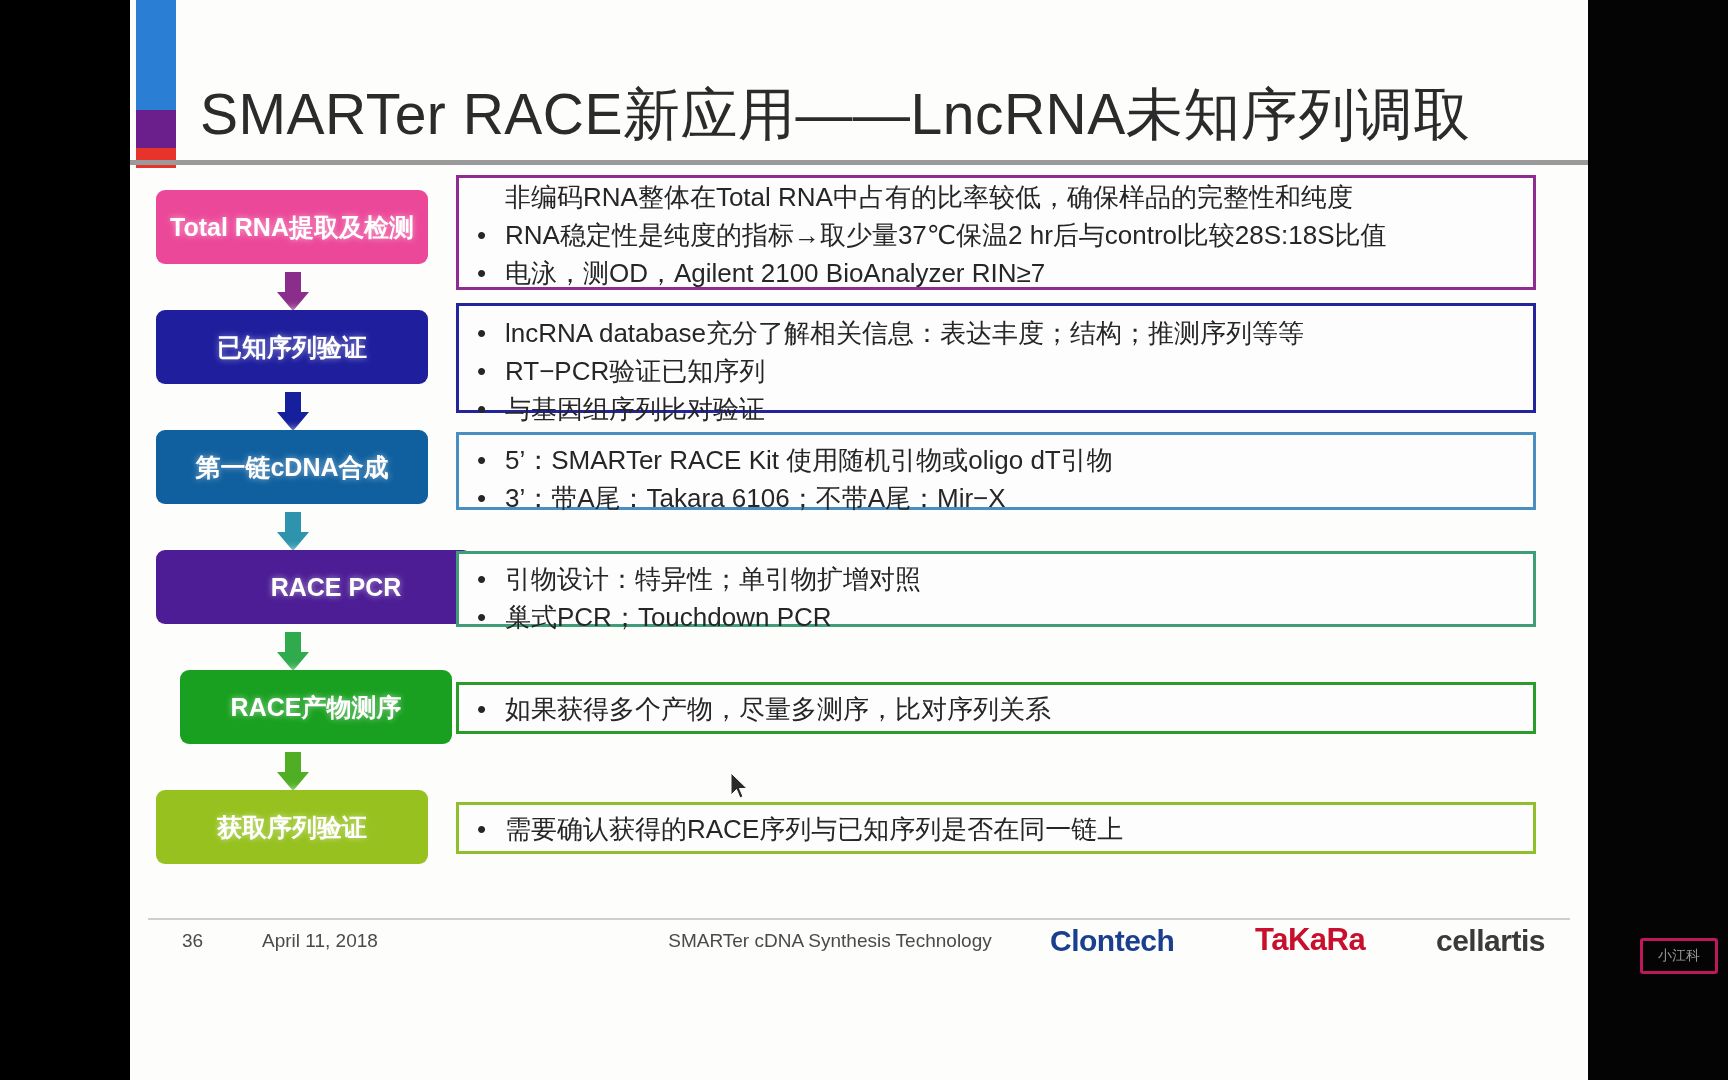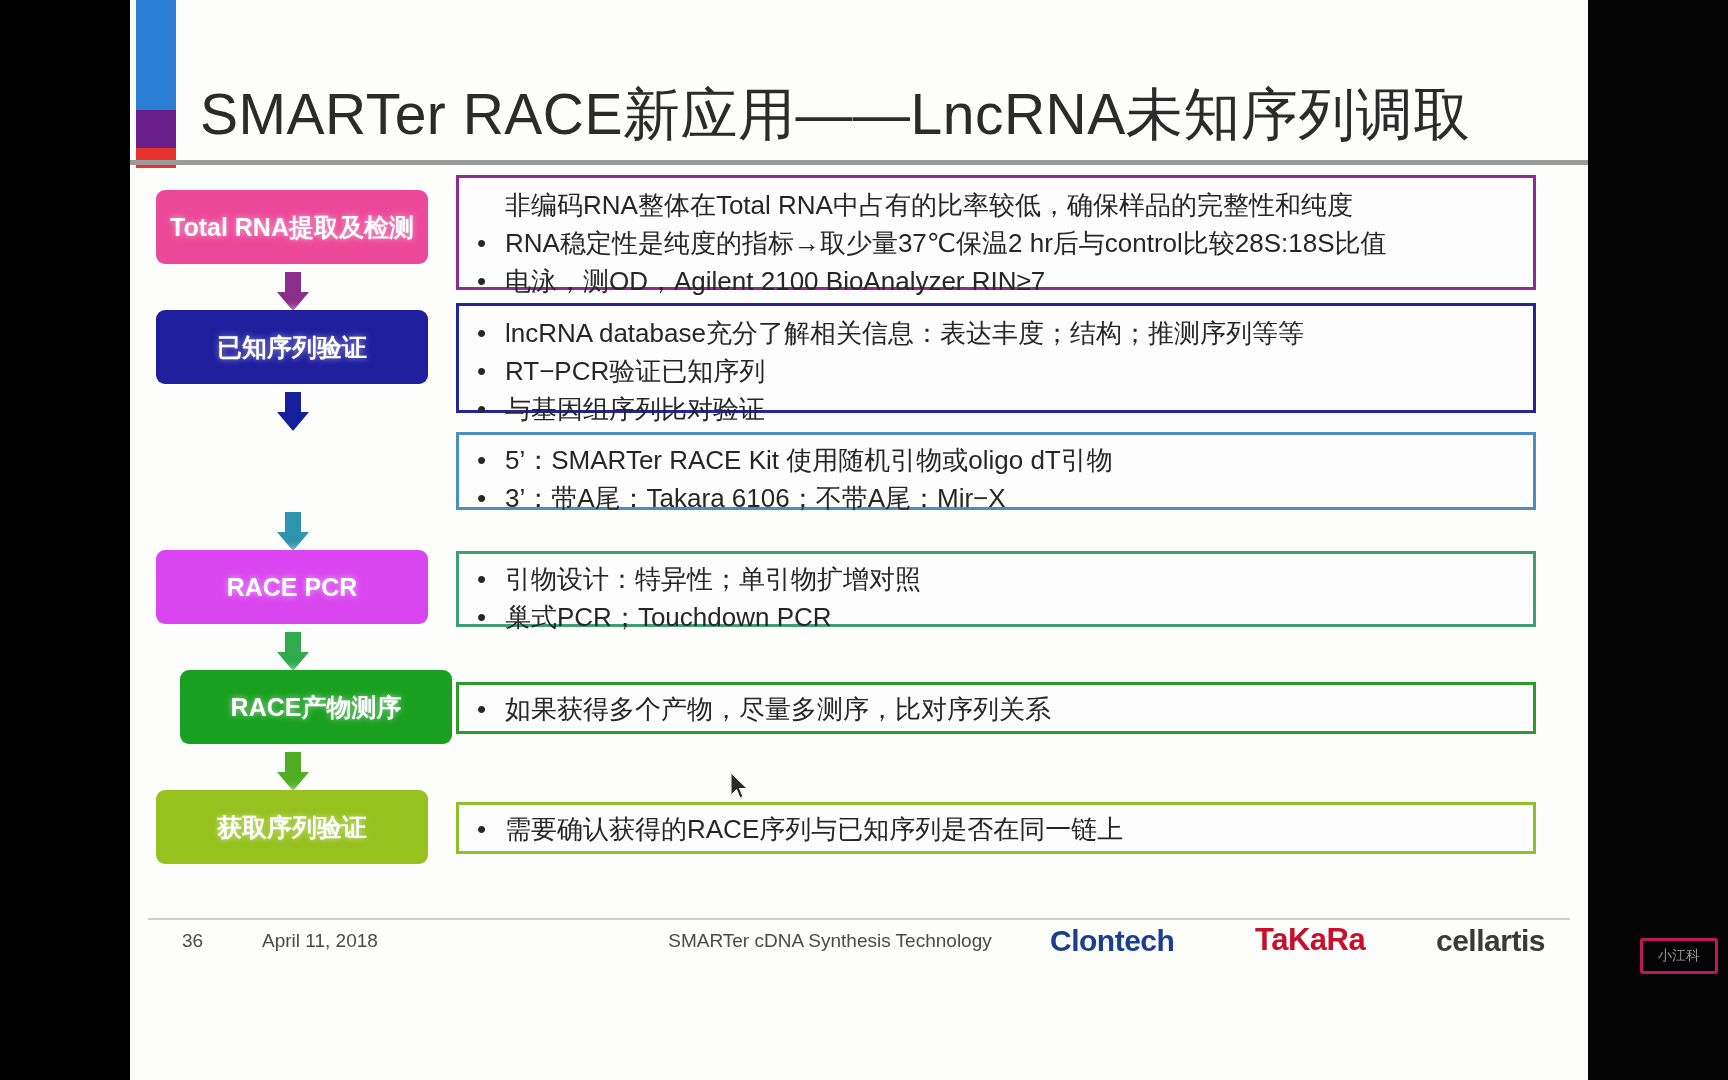--- a/index.html
+++ b/index.html
@@ -101,36 +101,37 @@
 
     <div class="flow">
       <div class="fbox" id="fb0" style="top: 0px; background: #ec4899;">Total RNA提取及检测</div>
       <div class="farrow" id="fa0" style="top: 82px;"><svg width="34" height="40" viewBox="0 0 34 40">
             <polygon points="9,0 25,0 25,20 33,20 17,39 1,20 9,20" fill="#8b2e8b"></polygon>
           </svg></div>
       <div class="fbox" id="fb1" style="top: 120px; background: rgb(31, 31, 158);">已知序列验证</div>
       <div class="farrow" id="fa1" style="top: 202px;"><svg width="34" height="40" viewBox="0 0 34 40">
             <polygon points="9,0 25,0 25,20 33,20 17,39 1,20 9,20" fill="#17209c"></polygon>
           </svg></div>
+      <div class="fbox" id="fb2" style="top: 240px; background: rgb(16, 96, 159);">第一链cDNA合成</div>
       <div class="farrow" id="fa2" style="top: 322px;"><svg width="34" height="40" viewBox="0 0 34 40">
             <polygon points="9,0 25,0 25,20 33,20 17,39 1,20 9,20" fill="#2e93ad"></polygon>
           </svg></div>
-      <div class="fbox" id="fb3" style="top: 360px; background: #d946ef;">RACE PCR</div>
+      <div class="fbox" id="fb3" style="top: 360px; background: #4c1d95; padding-left: 44px;">RACE PCR</div>
       <div class="farrow" id="fa3" style="top: 442px;"><svg width="34" height="40" viewBox="0 0 34 40">
             <polygon points="9,0 25,0 25,20 33,20 17,39 1,20 9,20" fill="#2faa4d"></polygon>
           </svg></div>
       <div class="fbox" id="fb4" style="top: 480px; background: rgb(25, 160, 32); margin-left: 24px;">RACE产物测序</div>
       <div class="farrow" id="fa4" style="top: 562px;"><svg width="34" height="40" viewBox="0 0 34 40">
             <polygon points="9,0 25,0 25,20 33,20 17,39 1,20 9,20" fill="#4fae23"></polygon>
           </svg></div>
       <div class="fbox" id="fb5" style="top: 600px; background: rgb(150, 193, 30);">获取序列验证</div>
     </div>
 
     <div id="panels">
-        <div class="panel" style="left: 326px; top: 175px; width: 1080px; height: 115px; border-color: rgb(143, 44, 143); padding-top: 8px;">
+        <div class="panel" style="left: 326px; top: 175px; width: 1080px; height: 115px; border-color: rgb(143, 44, 143); ">
           <ul>
             <li class="nobul">
               <span class="bul">•</span>
               <span class="txt">非编码RNA整体在Total RNA中占有的比率较低，确保样品的完整性和纯度</span>
             </li>
             <li>
               <span class="bul">•</span>
               <span class="txt">RNA稳定性是纯度的指标→取少量37℃保温2 hr后与control比较28S:18S比值</span>
             </li>
             <li>

